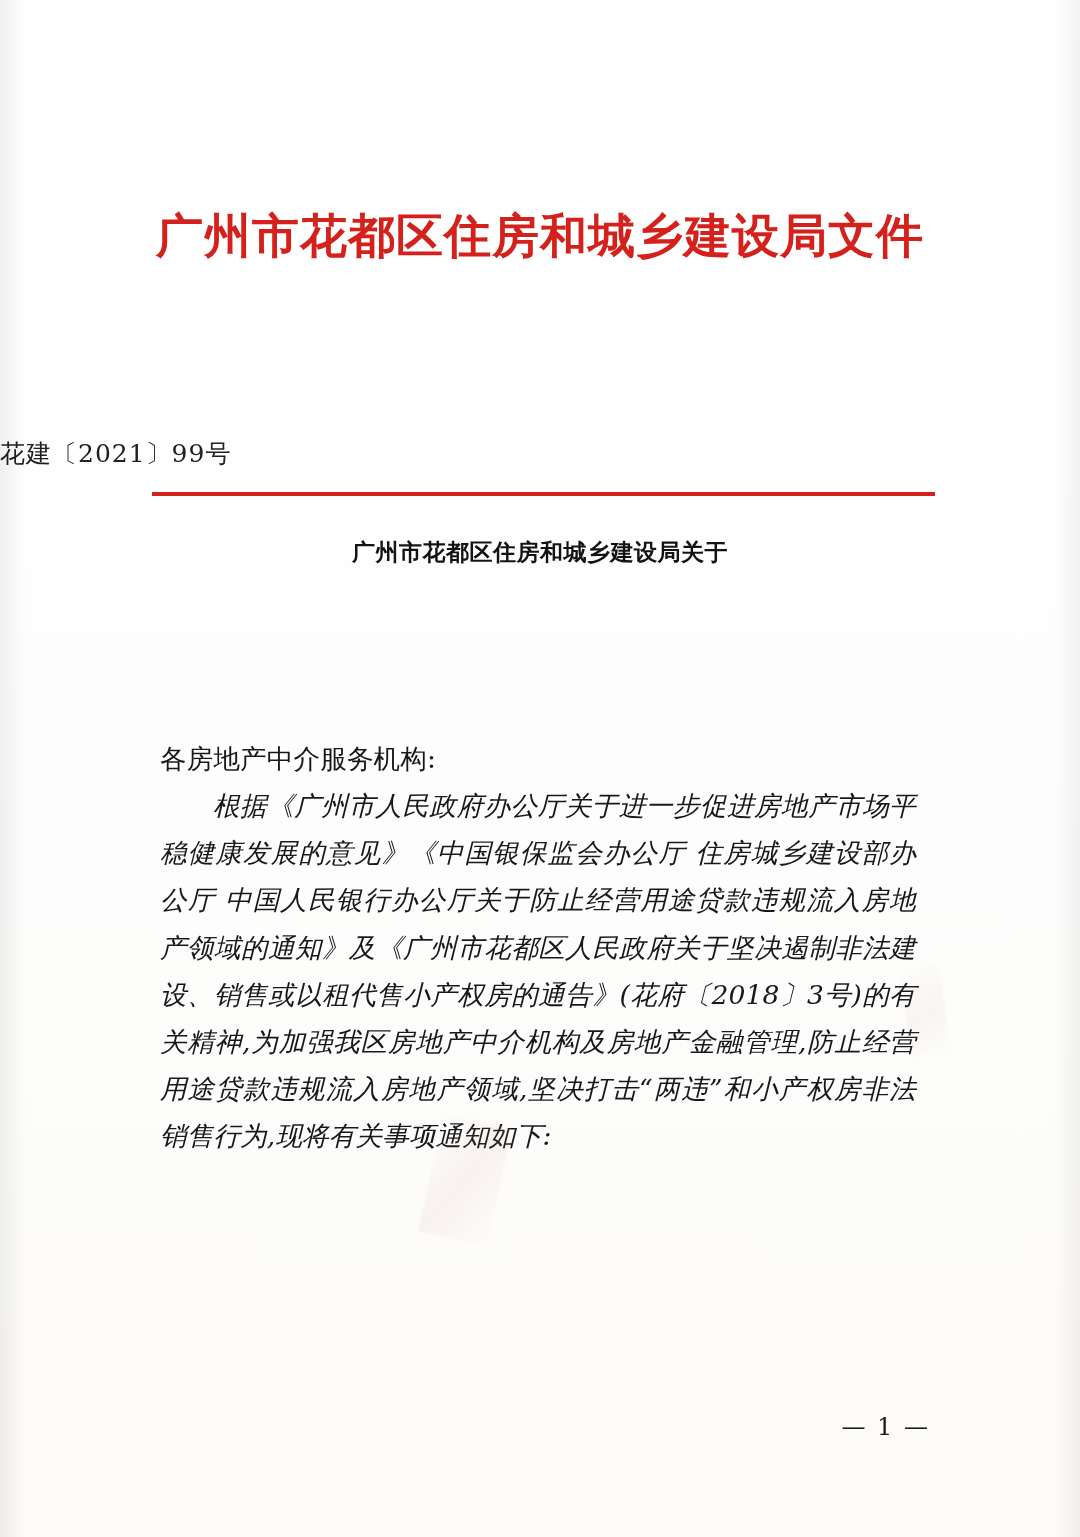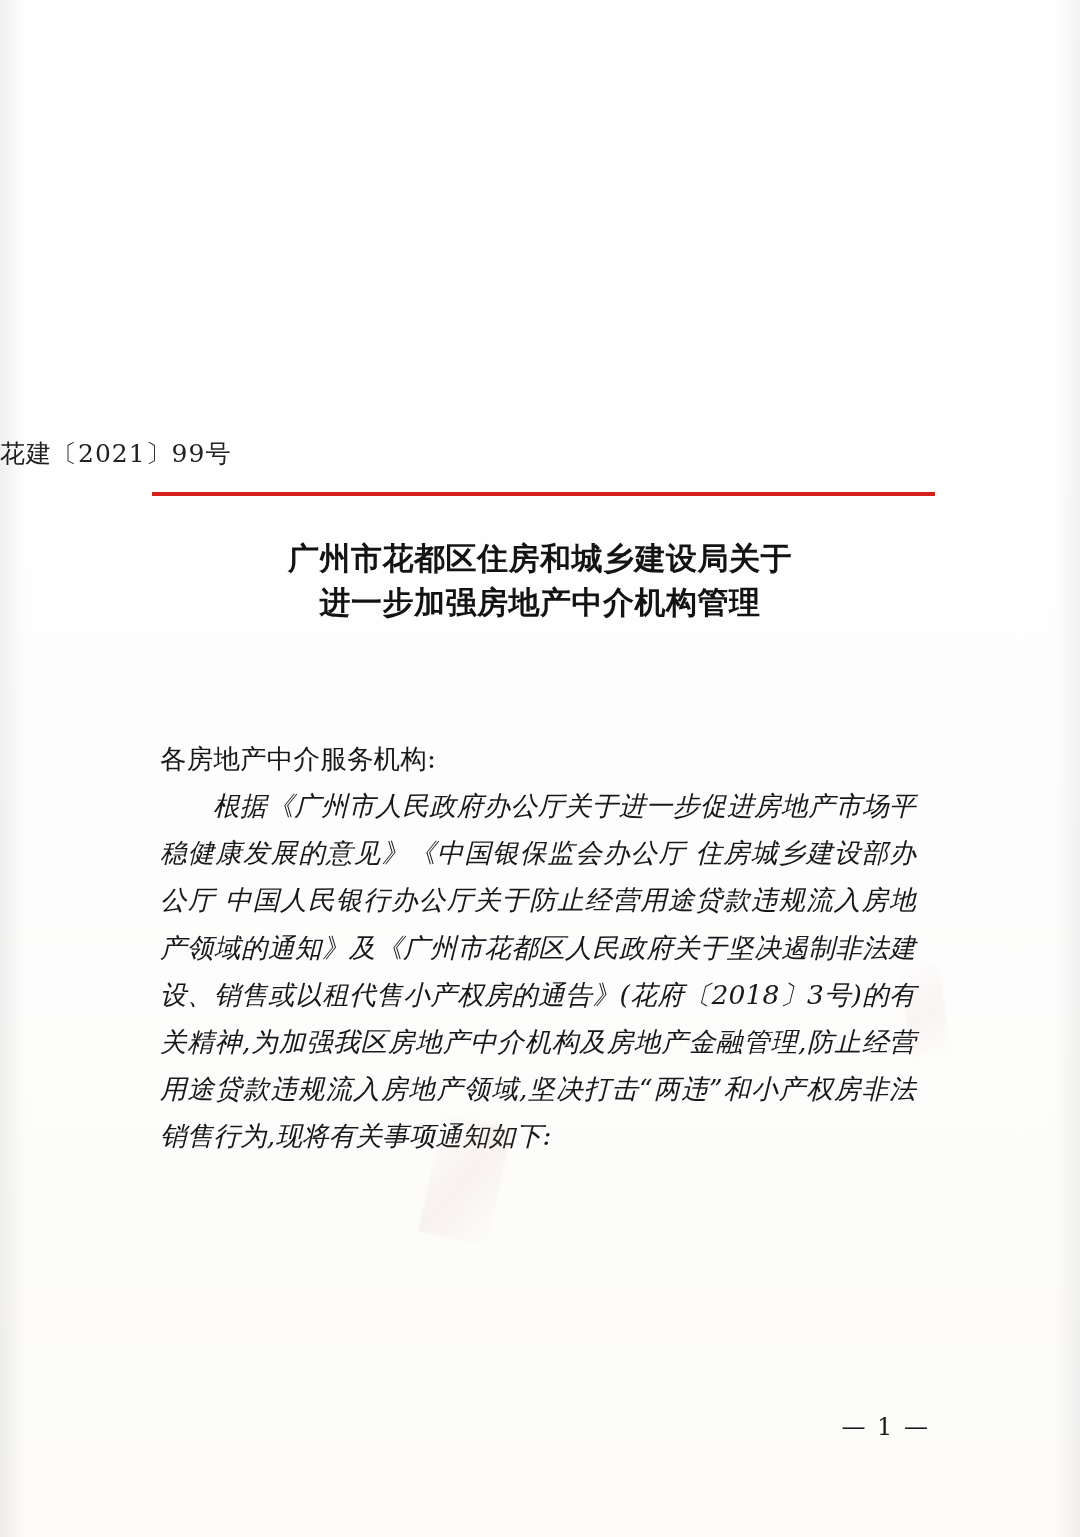--- a/index.html
+++ b/index.html
@@ -70,21 +70,21 @@
     background: #d5211c;
   }
 
   .doc-title {
     position: absolute;
     top: 536px;
     left: 0;
     width: 1080px;
     text-align: center;
     font-weight: bold;
-    font-size: 31px;
+    font-size: 23px;
     line-height: 1.42;
     color: #131313;
     letter-spacing: 0.5px;
   }
   .doc-title .line { display: block; }
 
   .body-text {
     position: absolute;
     top: 735px;
     left: 160px;
@@ -148,28 +148,30 @@
     background: linear-gradient(270deg, rgba(0,0,0,0.05), rgba(0,0,0,0));
     pointer-events: none;
   }
 </style>
 </head>
 <body>
 
 <div class="page">
   <div class="paper-tint"></div>
 
+  <div class="doc-header">
+    <div class="title">广州市花都区住房和城乡建设局文件</div>
+  </div>
 
   <div class="doc-number">花建〔2021〕99号</div>
 
   <div class="red-rule"></div>
 
   <div class="doc-title">
     <span class="line">广州市花都区住房和城乡建设局关于</span>
-    <span class="line">进一步加强房地产中介机构管理</span>
   </div>
 
   <div class="body-text">
     <p>各房地产中介服务机构:</p>
     <p class="indent">根据《广州市人民政府办公厅关于进一步促进房地产市场平稳健康发展的意见》《中国银保监会办公厅 住房城乡建设部办公厅 中国人民银行办公厅关于防止经营用途贷款违规流入房地产领域的通知》及《广州市花都区人民政府关于坚决遏制非法建设、销售或以租代售小产权房的通告》(花府〔2018〕3号)的有关精神,为加强我区房地产中介机构及房地产金融管理,防止经营用途贷款违规流入房地产领域,坚决打击“两违”和小产权房非法销售行为,现将有关事项通知如下:</p>
   </div>
 
   <div class="page-number">— 1 —</div>
 
   <div class="smudge smudge-1"></div>

